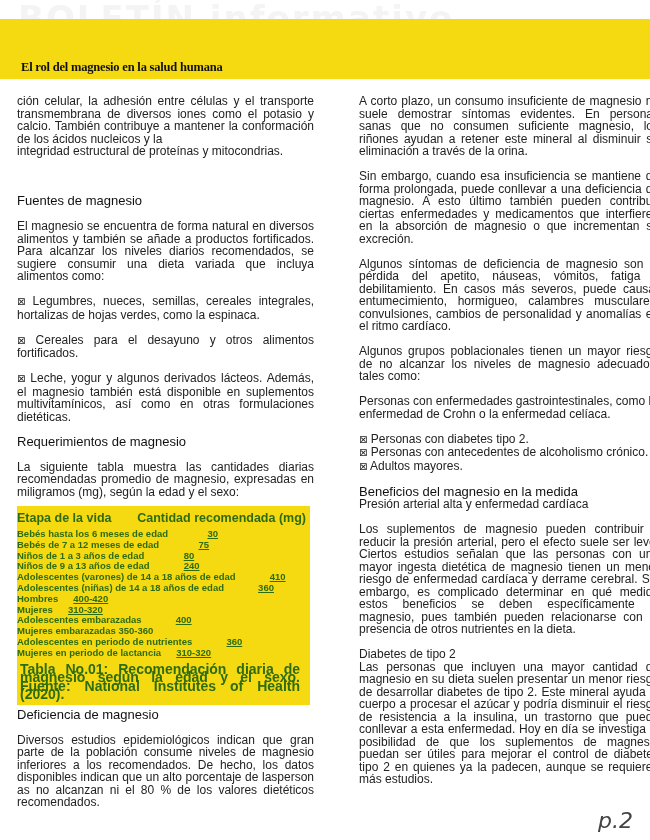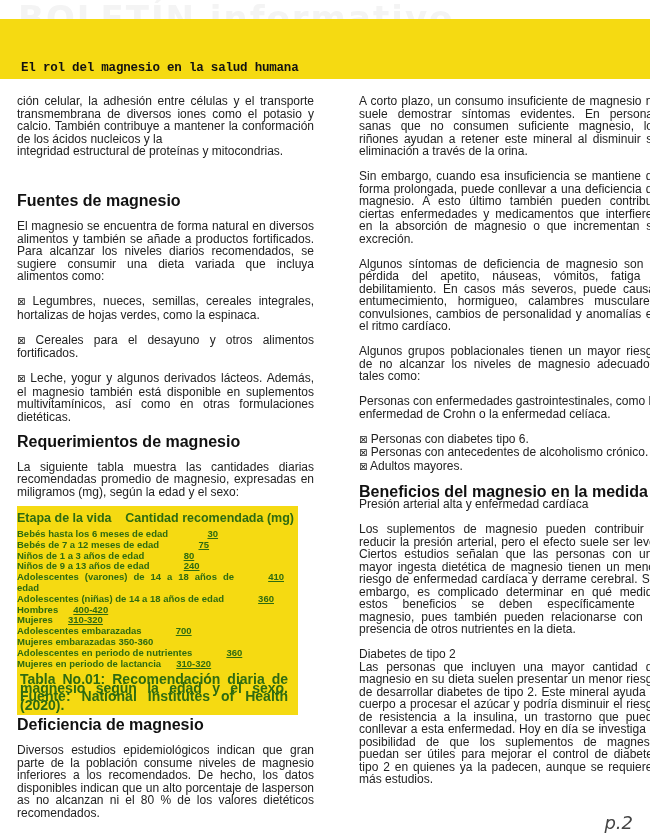--- a/index.html
+++ b/index.html
@@ -12,56 +12,56 @@
     position: absolute; left: 18px; top: -2px;
     font-family: "DejaVu Sans", sans-serif; font-weight: bold;
     font-size: 34px; color: #f4f4f4; letter-spacing: 2px; white-space: nowrap;
   }
   .banner {
     position: absolute; left: 0; top: 19px; width: 650px; height: 60px;
     background: #f5da12;
   }
   .banner-title {
     position: absolute; left: 21px; bottom: 4px;
-    font-family: Liberation Mono, monospace; font-weight: bold;
+    font-family: Liberation Serif, serif; font-weight: bold;
     font-size: 12.5px; color: #111; letter-spacing: -0.2px;
   }
   .col {
     position: absolute; top: 95px;
     font-size: 12px; line-height: 12.5px; color: #222;
     text-align: justify;
   }
   .col-left { left: 17px; width: 297px; }
   .col-right { left: 333px; width: 300px; margin-left: 26px; }
   .col p { margin: 0; }
   .gap-s { height: 12.5px; }
   .gap-m { height: 25px; }
-  .heading { font-weight: bold; font-size: 16px; color: #111; }
+  .heading { font-weight: normal; font-size: 13px; color: #111; }
   .bullet-glyph { font-family: "DejaVu Sans", sans-serif; font-size: 10px; }
   .table-box {
-    background: #f5da12; margin: 8px 16px 4px 0; padding: 4px 4px 6px 0;
+    background: #f5da12; margin: 8px 4px 4px 0; padding: 4px 4px 6px 0;
     color: #2e6b11; font-weight: bold;
   }
   .table-head {
     display: flex; justify-content: space-between;
     font-size: 12.5px; line-height: 16px; margin-bottom: 3px; padding-right: 0;
   }
   .table-head span:first-child { padding-left: 0; }
   .table-row {
     display: flex; justify-content: flex-start;
     font-size: 9.5px; line-height: 10.8px; padding-right: 10px;
   }
   .table-row .val { text-align: right; min-width: 50px; text-decoration: underline; }
   .table-caption {
     font-size: 14px; line-height: 8.5px; margin: 6px 0 0 3px; padding-right: 6px;
   }
   .page-num {
     position: absolute; right: 17px; bottom: 7px;
     font-family: "DejaVu Sans", sans-serif; font-style: italic;
-    font-size: 18px; color: #444;
+    font-size: 22px; color: #444;
   }
 </style>
 </head>
 <body>
 
 <div class="watermark">BOLETÍN informativo</div>
 <div class="banner">
   <div class="banner-title">El rol del magnesio en la salud humana</div>
 </div>
 
@@ -117,21 +117,21 @@
         <div class="table-row">
           <span>Hombres</span>
           <span class="val">400-420</span>
         </div>
         <div class="table-row">
           <span>Mujeres</span>
           <span class="val">310-320</span>
         </div>
         <div class="table-row">
           <span>Adolescentes embarazadas</span>
-          <span class="val">700</span>
+          <span class="val">400</span>
         </div>
         <div class="table-row">
           <span>Mujeres embarazadas 350-360</span>
           <span class="val"></span>
         </div>
         <div class="table-row">
           <span>Adolescentes en periodo de nutrientes</span>
           <span class="val">360</span>
         </div>
         <div class="table-row">
@@ -151,21 +151,21 @@
   <p>A corto plazo, un consumo insuficiente de magnesio no suele demostrar síntomas evidentes. En personas sanas que no consumen suficiente magnesio, los riñones ayudan a retener este mineral al disminuir su eliminación a través de la orina.</p>
   <div class="gap-s"></div>
   <p>Sin embargo, cuando esa insuficiencia se mantiene de forma prolongada, puede conllevar a una deficiencia de magnesio. A esto último también pueden contribuir ciertas enfermedades y medicamentos que interfieren en la absorción de magnesio o que incrementan su excreción.</p>
   <div class="gap-s"></div>
   <p>Algunos síntomas de deficiencia de magnesio son la pérdida del apetito, náuseas, vómitos, fatiga y debilitamiento. En casos más severos, puede causar entumecimiento, hormigueo, calambres musculares, convulsiones, cambios de personalidad y anomalías en el ritmo cardíaco.</p>
   <div class="gap-s"></div>
   <p>Algunos grupos poblacionales tienen un mayor riesgo de no alcanzar los niveles de magnesio adecuados, tales como:</p>
   <div class="gap-s"></div>
   <p style="text-align:left">Personas con enfermedades gastrointestinales, como la enfermedad de Crohn o la enfermedad celíaca.</p>
   <div class="gap-s"></div>
-  <p style="text-align:left"><span class="bullet-glyph">⊠</span> <span>Personas con diabetes tipo 6.</span></p>
+  <p style="text-align:left"><span class="bullet-glyph">⊠</span> <span>Personas con diabetes tipo 2.</span></p>
   <p style="text-align:left"><span class="bullet-glyph">⊠</span> <span>Personas con antecedentes de alcoholismo crónico.</span></p>
   <p style="text-align:left"><span class="bullet-glyph">⊠</span> <span>Adultos mayores.</span></p>
   <div class="gap-s"></div>
   <p class="heading">Beneficios del magnesio en la medida</p>
   <p style="text-align:left">Presión arterial alta y enfermedad cardíaca</p>
   <div class="gap-s"></div>
   <p>Los suplementos de magnesio pueden contribuir a reducir la presión arterial, pero el efecto  suele ser leve. Ciertos estudios señalan que las personas con una mayor ingesta dietética de magnesio tienen un menor riesgo de enfermedad cardíaca y derrame cerebral. Sin embargo, es complicado determinar en qué medida estos beneficios se deben específicamente al magnesio, pues también pueden relacionarse con la presencia de otros nutrientes en la dieta.</p>
   <div class="gap-s"></div>
   <p style="text-align:left">Diabetes de tipo 2</p>
   <p>Las personas que incluyen una mayor cantidad de magnesio en su dieta suelen presentar un menor riesgo de desarrollar diabetes de tipo 2. Este mineral ayuda al cuerpo a procesar el azúcar y podría disminuir el riesgo de resistencia a la insulina, un trastorno que puede conllevar a esta enfermedad. Hoy en día se investiga la posibilidad de que los suplementos de magnesio puedan ser útiles para mejorar el control de diabetes tipo 2 en quienes ya la padecen, aunque se requieren más estudios.</p>

